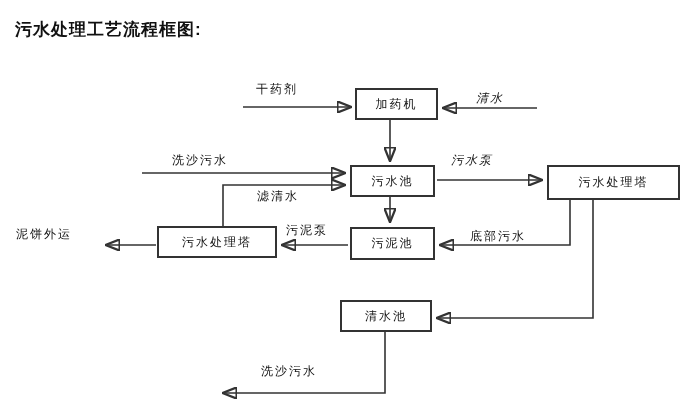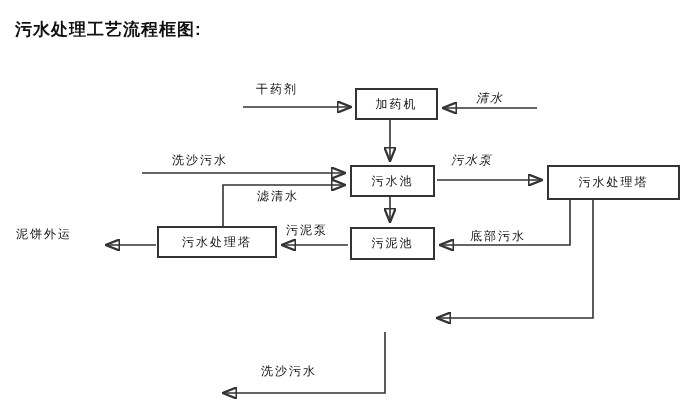--- a/index.html
+++ b/index.html
@@ -95,20 +95,21 @@
     <path d="M570,200 V245 H441" marker-end="url(#arr)"></path>
     <path d="M593,200 V318 H438" marker-end="url(#arr)"></path>
     <path d="M385,332 V393 H224" marker-end="url(#arr)"></path>
   </svg>
 
   <div class="node node-dosing">加药机</div>
   <div class="node node-sewage-pool">污水池</div>
   <div class="node node-tower">污水处理塔</div>
   <div class="node node-sludge-pool">污泥池</div>
   <div class="node node-belt-press">污水处理塔</div>
+  <div class="node node-clean-pool">清水池</div>
 
   <div class="edge-label lbl-dry-agent">干药剂</div>
   <div class="edge-label lbl-clean-water">清水</div>
   <div class="edge-label lbl-sand-sewage">洗沙污水</div>
   <div class="edge-label lbl-sewage-pump">污水泵</div>
   <div class="edge-label lbl-filtered">滤清水</div>
   <div class="edge-label lbl-mud-cake">泥饼外运</div>
   <div class="edge-label lbl-sludge-pump">污泥泵</div>
   <div class="edge-label lbl-bottom-sew">底部污水</div>
   <div class="edge-label lbl-recycle">洗沙污水</div>

